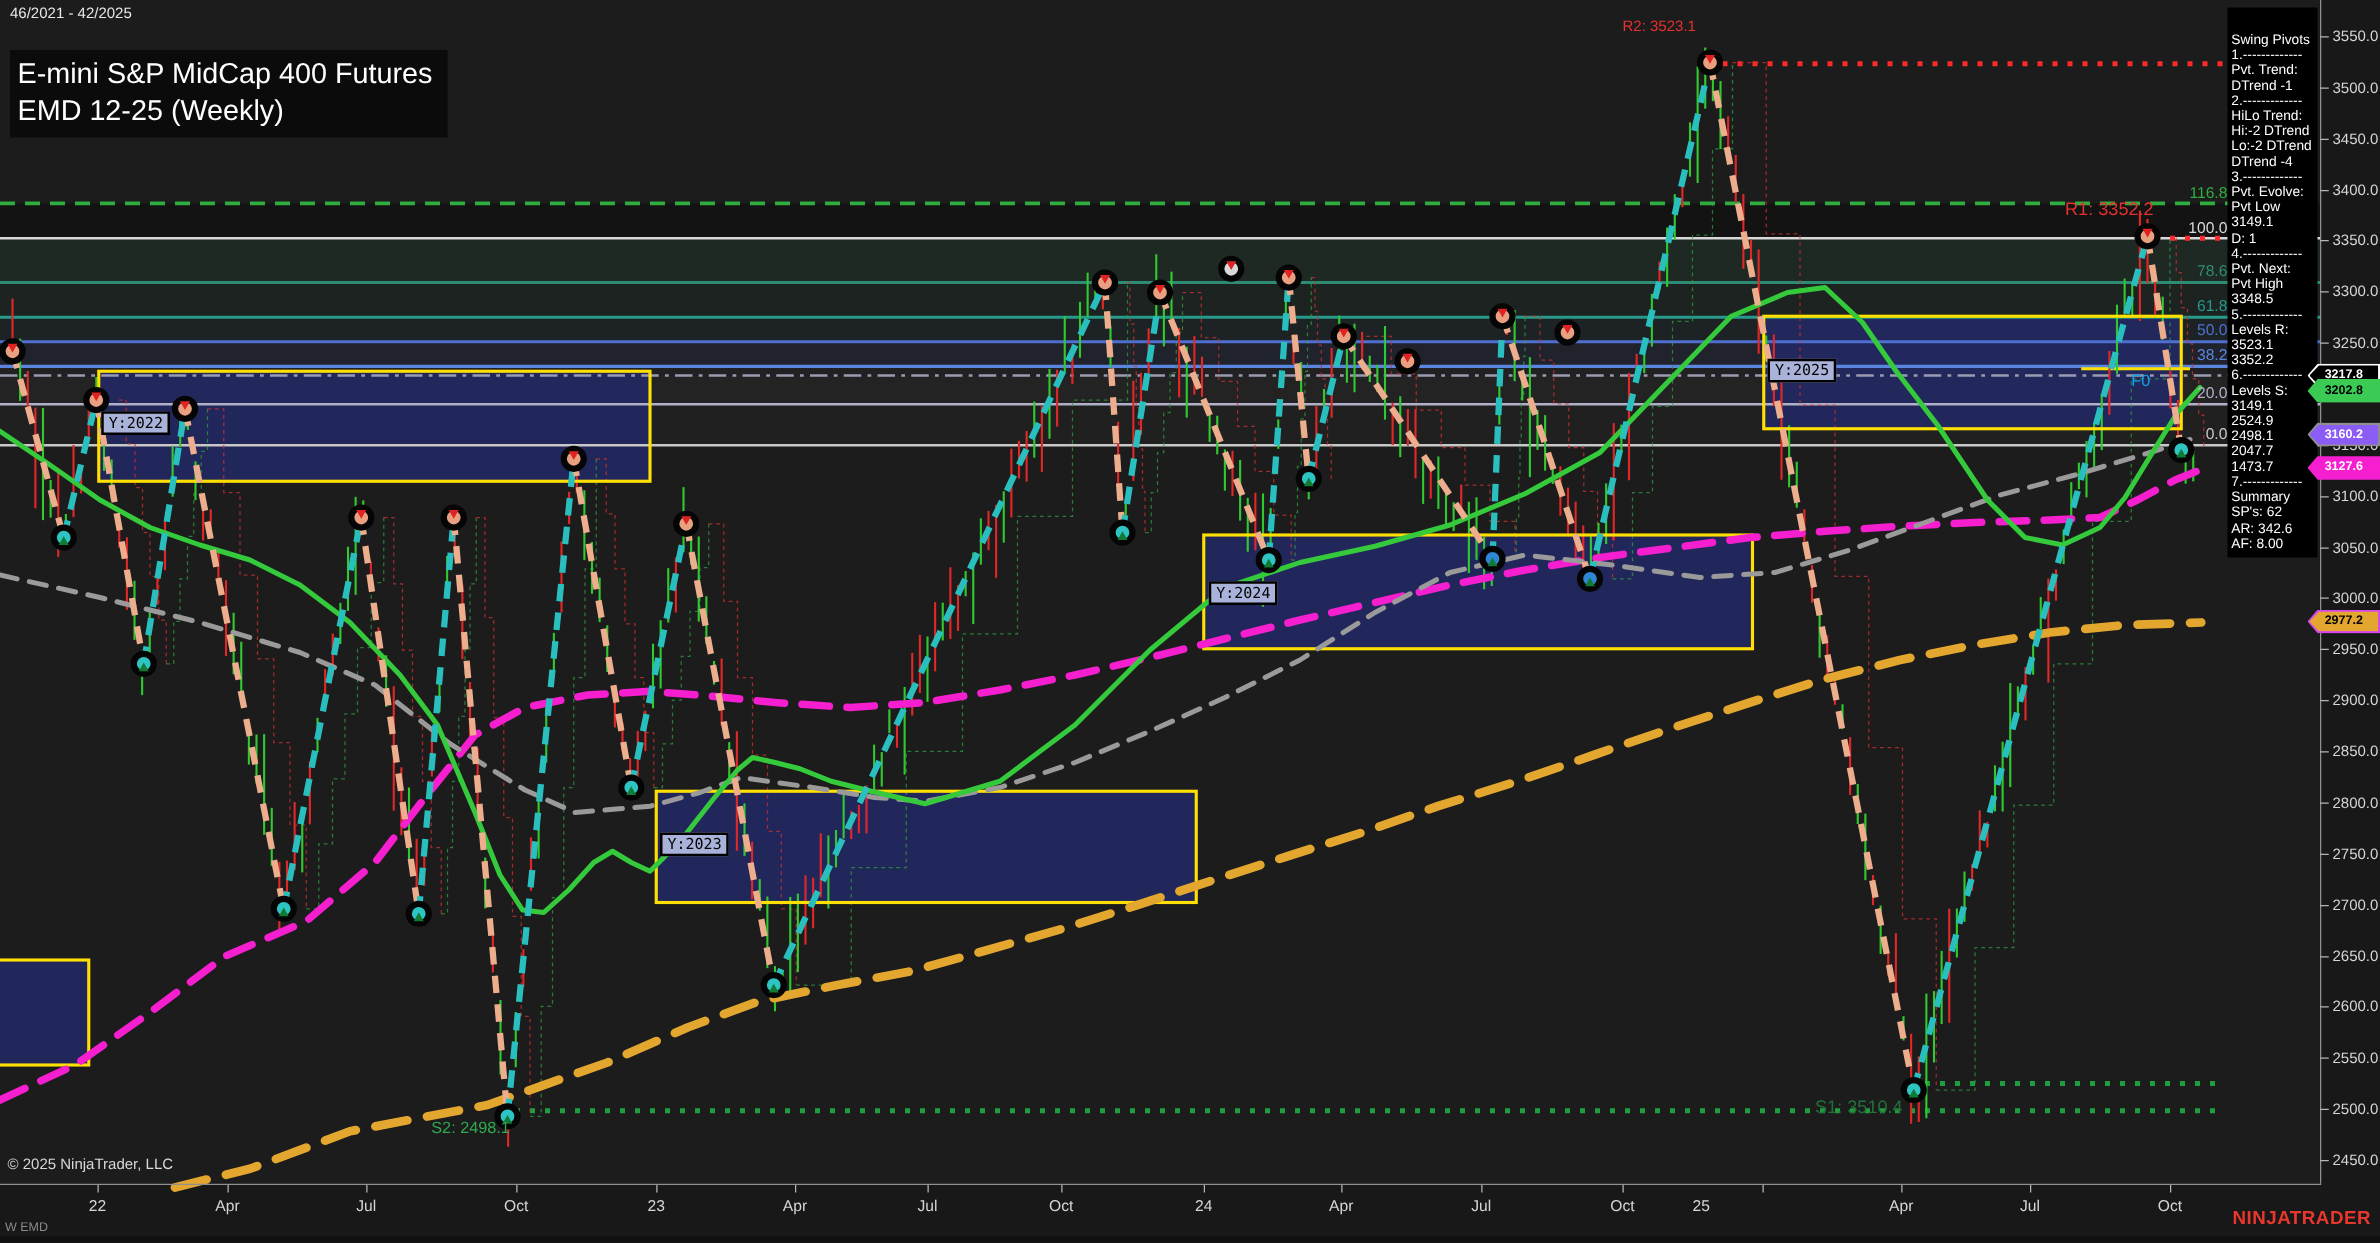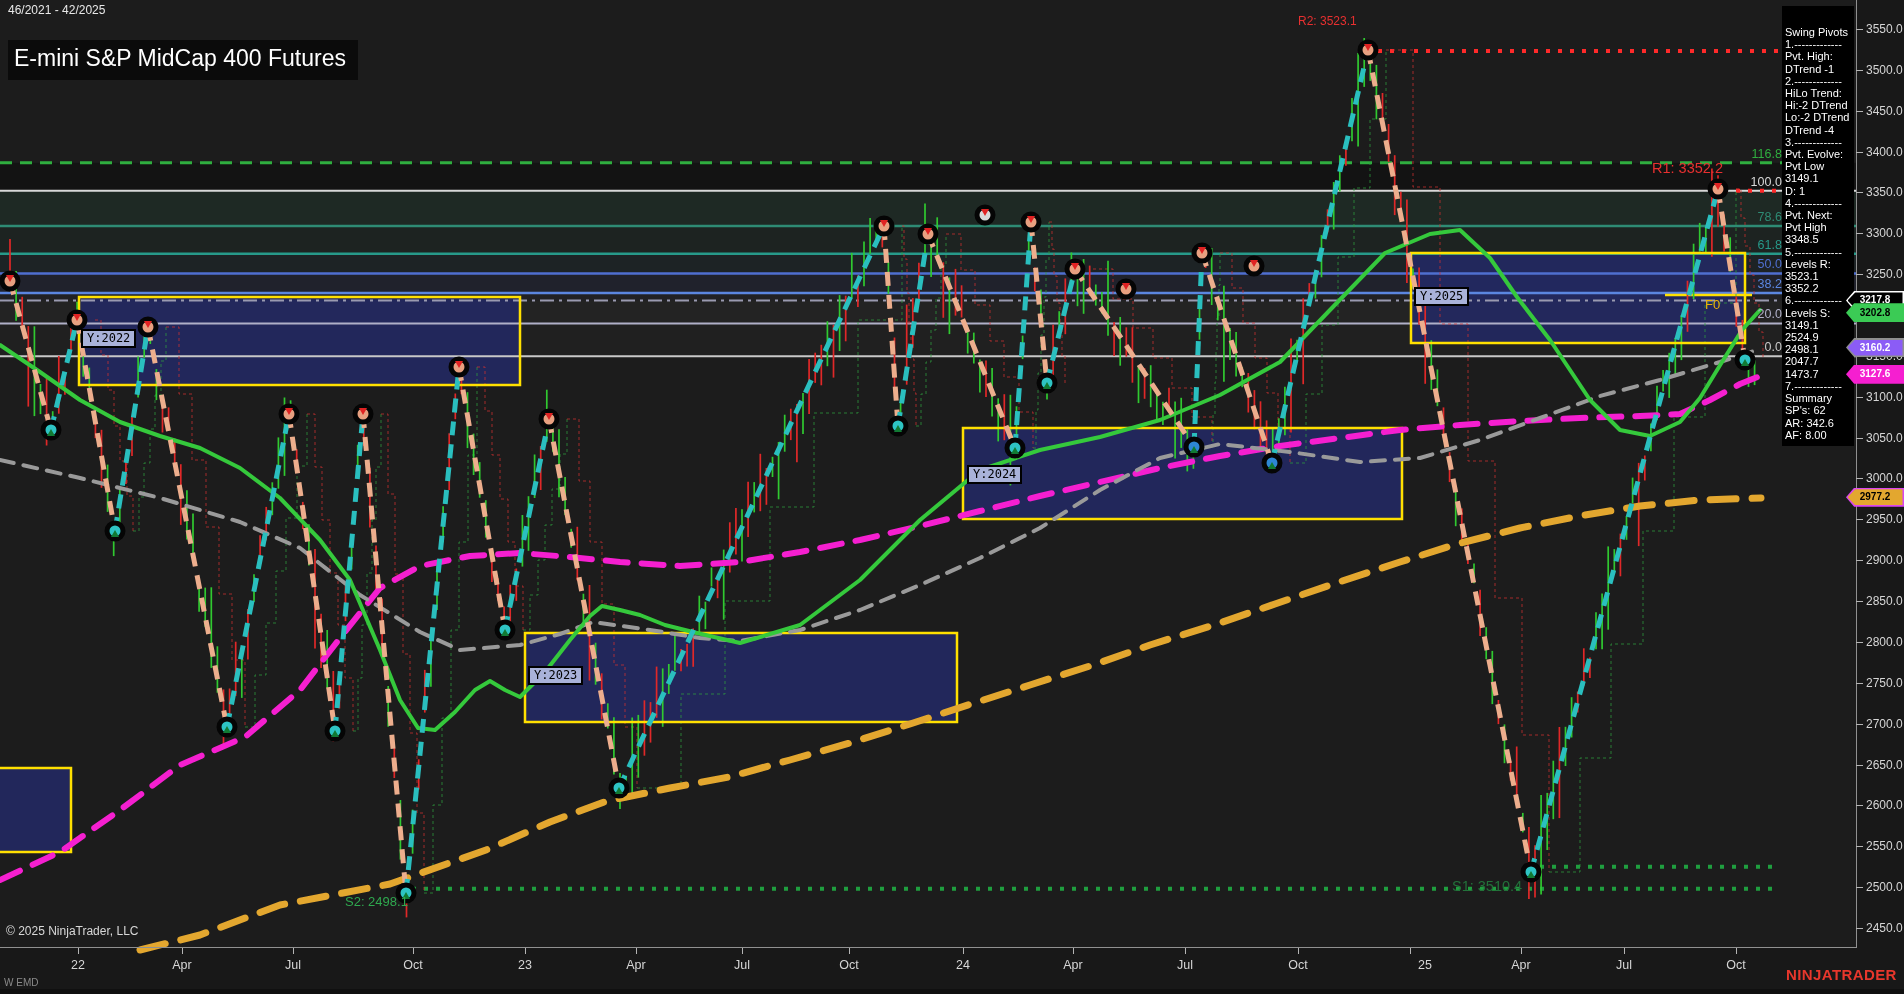--- a/index.html
+++ b/index.html
@@ -34,20 +34,21 @@
   #brand{position:absolute;left:1786px;top:966px;font-size:15px;font-weight:bold;
          color:#e8372c;letter-spacing:.4px;z-index:9;}
   #bottom-strip{position:absolute;left:0;top:989px;width:1904px;height:5px;background:#101010;z-index:3;}
 </style>
 </head>
 <body>
 
 <div id="date-range">46/2021 - 42/2025</div>
 <div id="title-block">
   <div class="t">E-mini S&amp;P MidCap 400 Futures</div>
+  <div class="t">EMD 12-25 (Weekly)</div>
 </div>
 
 <svg id="plot-svg" width="1904" height="994">
     <rect x="0" y="0" width="1856" height="947" fill="#1c1c1c"></rect>
     <rect x="1856" y="0" width="48" height="994" fill="#181818"></rect>
     <rect x="0" y="947" width="1904" height="47" fill="#181818"></rect>
     <rect x="0" y="162.78709899999987" width="1856" height="27.86890700000029" fill="rgba(0,0,0,0.30)"></rect>
     <rect x="0" y="190.65600600000016" width="1856" height="35.387790999999766" fill="rgba(46,130,96,0.13)"></rect>
     <rect x="0" y="226.04379699999993" width="1856" height="27.787180000000006" fill="rgba(46,130,96,0.08)"></rect>
     <rect x="0" y="253.83097699999993" width="1856" height="19.614479999999986" fill="rgba(40,110,130,0.09)"></rect>
@@ -493,21 +494,21 @@
     <div class="fib-lbl" style="top: 210.044px; color: rgb(46, 139, 116);">78.60% (3308.9)</div>
     <div class="fib-lbl" style="top: 237.831px; color: rgb(39, 154, 138);">61.80% (3274.9)</div>
     <div class="fib-lbl" style="top: 257.445px; color: rgb(79, 111, 208);">50.00% (3250.9)</div>
     <div class="fib-lbl" style="top: 277.06px; color: rgb(91, 134, 224);">38.20% (3226.9)</div>
     <div class="fib-lbl" style="top: 307.381px; color: rgb(176, 176, 200);">20.00% (3189.8)</div>
     <div class="fib-lbl" style="top: 340.153px; color: rgb(200, 200, 200);">0.00% (3149.7)</div>
     <div class="lbl" style="left: 1298px; top: 14px; color: rgb(232, 48, 48); font-size: 12px;">R2: 3523.1</div>
     <div class="lbl" style="left: 1652px; top: 160px; color: rgb(232, 48, 48); font-size: 14.5px;">R1: 3352.2</div>
     <div class="lbl" style="left: 1452px; top: 878px; color: rgb(35, 113, 58); font-size: 14.5px;">S1: 3510.4</div>
     <div class="lbl" style="left: 345px; top: 894px; color: rgb(47, 168, 79); font-size: 13px;">S2: 2498.1</div>
-    <div class="lbl" style="left: 1705px; top: 297px; color: #eab308; font-size: 13px;">F0</div>
+    <div class="lbl" style="left: 1705px; top: 297px; color: #0ea5e9; font-size: 13px;">F0</div>
     <div class="year-lbl" style="left: 81px; top: 329px;">Y:2022</div>
     <div class="year-lbl" style="left: 528px; top: 666px;">Y:2023</div>
     <div class="year-lbl" style="left: 967px; top: 465px;">Y:2024</div>
     <div class="year-lbl" style="left: 1414px; top: 287px;">Y:2025</div>
   </div>
 <div id="price-axis">
     <div class="ptick" style="top: 29px;"></div>
     <div class="plbl" style="top: 22px;">3550.0</div>
     <div class="ptick" style="top: 69.8635px;"></div>
     <div class="plbl" style="top: 62.8635px;">3500.0</div>
@@ -588,33 +589,33 @@
     <div class="tlbl" style="left: 849px;">Oct</div>
     <div class="ttick" style="left: 963px;"></div>
     <div class="tlbl" style="left: 963px;">24</div>
     <div class="ttick" style="left: 1073px;"></div>
     <div class="tlbl" style="left: 1073px;">Apr</div>
     <div class="ttick" style="left: 1185px;"></div>
     <div class="tlbl" style="left: 1185px;">Jul</div>
     <div class="ttick" style="left: 1298px;"></div>
     <div class="tlbl" style="left: 1298px;">Oct</div>
     <div class="ttick" style="left: 1410px;"></div>
-    <div class="tlbl" style="left: 1410px; text-align: right;">25</div>
+    <div class="tlbl" style="left: 1361px;">25</div>
     <div class="ttick" style="left: 1521px;"></div>
     <div class="tlbl" style="left: 1521px;">Apr</div>
     <div class="ttick" style="left: 1624px;"></div>
     <div class="tlbl" style="left: 1624px;">Jul</div>
     <div class="ttick" style="left: 1736px;"></div>
     <div class="tlbl" style="left: 1736px;">Oct</div>
   </div>
 
 <div id="swing-panel">
     <div>Swing Pivots</div>
     <div>1.-------------</div>
-    <div>Pvt. High:</div>
+    <div>Pvt. Trend:</div>
     <div>DTrend -1</div>
     <div>2.-------------</div>
     <div>HiLo Trend:</div>
     <div>Hi:-2 DTrend</div>
     <div>Lo:-2 DTrend</div>
     <div>DTrend -4</div>
     <div>3.-------------</div>
     <div>Pvt. Evolve:</div>
     <div>Pvt Low</div>
     <div>3149.1</div>

